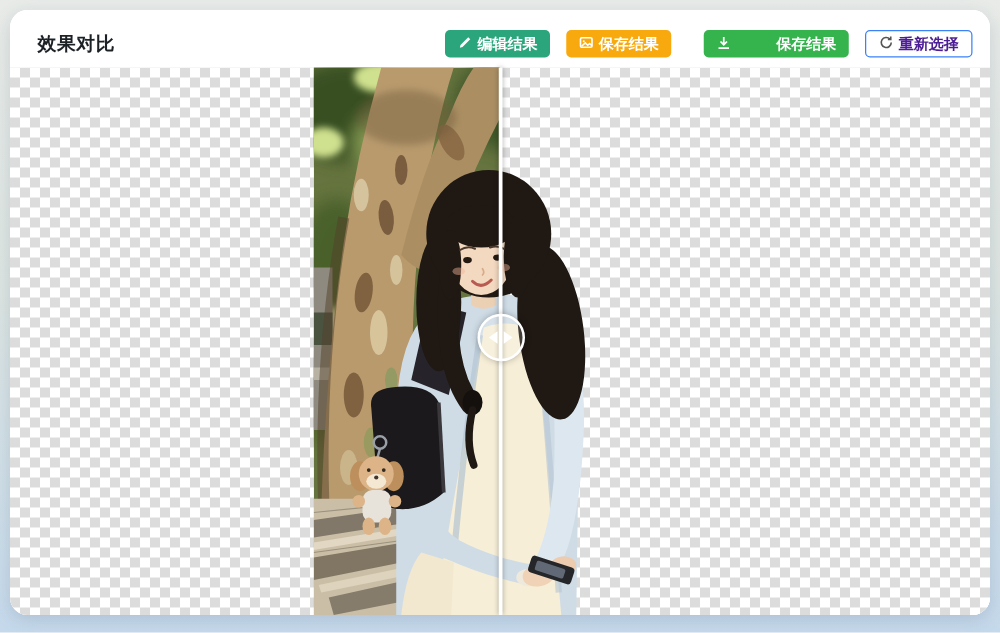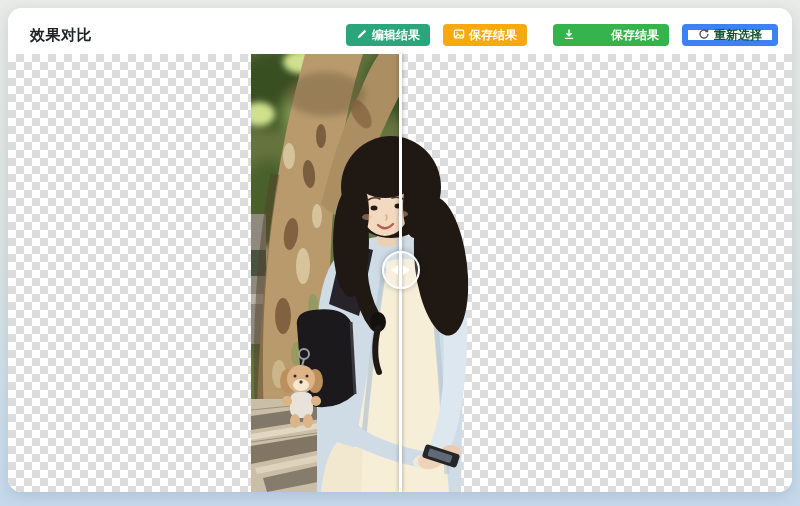--- a/index.html
+++ b/index.html
@@ -24,21 +24,21 @@
     display:inline-flex; align-items:center; gap:4px; height:22px;
     padding:0 10px; border-radius:4px; border:none; cursor:pointer;
     font-size:12px; font-weight:600; color:#fff; white-space:nowrap;
     font-family:inherit;
   }
   .btn svg{ flex:0 0 auto; }
   .btn-edit{ background:#2aa57c; margin-left:auto; }
   .btn-bg{ background:#f8a90d; }
   .btn-copy{ background:#898f8c; }
   .btn-save{ background:#35b34c; margin-left:13px;gap:36px; }
-  .btn-reselect{ background:#ffffff; color:#14532d; border:6px solid #3b82f6; }
+  .btn-reselect{ background:#ffffff; color:#4c1d95; border:1px solid #3b82f6; }
   .content{
     position:absolute; left:0; right:0; top:46px; bottom:0;
     background-color:#ffffff;
     background-image:conic-gradient(#dcdcdc 25%, #ffffff 0 50%, #dcdcdc 0 75%, #ffffff 0);
     background-size:16px 16px;
   }
   .photo{ position:absolute; left:243px; top:0; width:229px; height:438px; }
   .photo svg{ position:absolute; left:0; top:0; width:229px; height:438px; display:block; }
   .layer-original{ clip-path:inset(0 80px 0 0); }
   .layer-cutout{ clip-path:inset(0 0 0 149px); }

